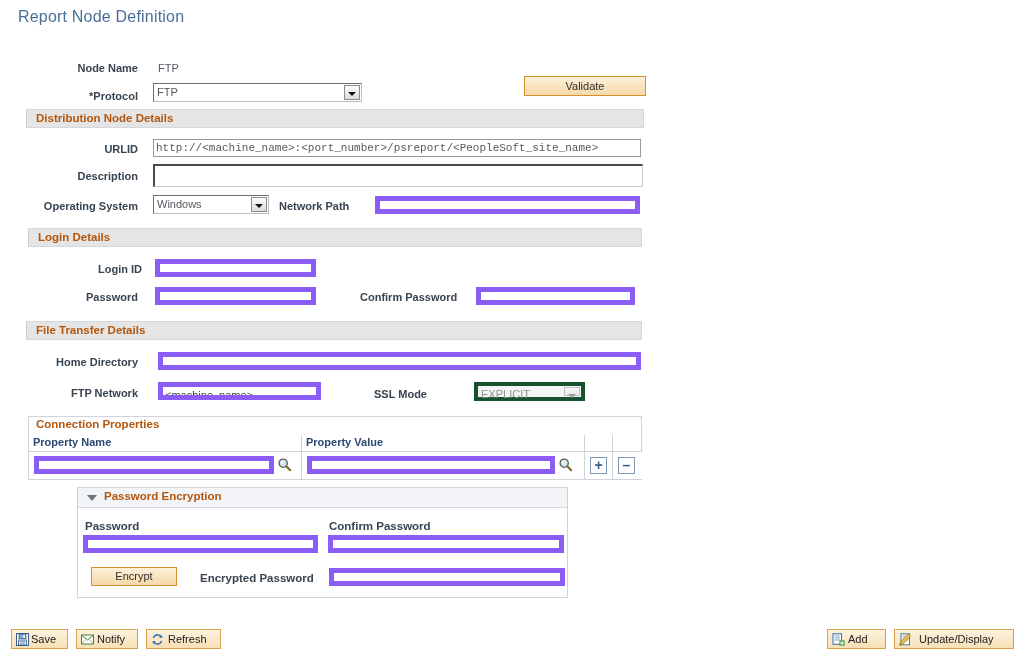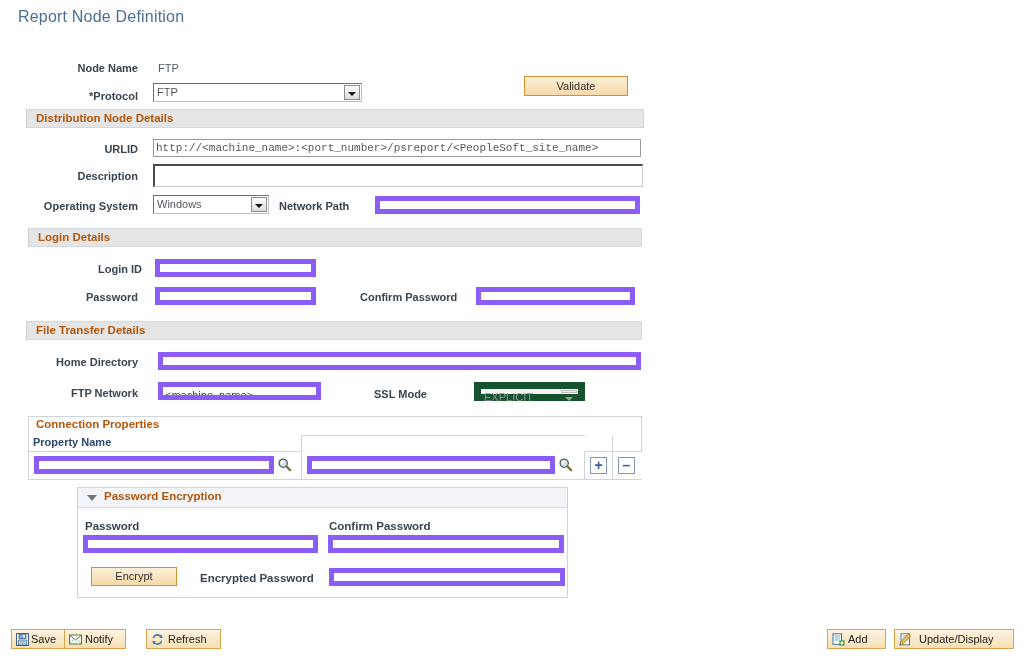--- a/index.html
+++ b/index.html
@@ -125,21 +125,21 @@
     position: absolute;
     left: 3px;
     top: 6px;
     width: 0; height: 0;
     border-left: 4px solid transparent;
     border-right: 4px solid transparent;
     border-top: 4px solid #111111;
   }
   .sel.disabled {
     background: #f4f4f4;
-    border: 7px solid #14532d;
+    border: 4px solid #14532d;
     color: #909090;
   }
   .sel.disabled .sel-btn {
     background: linear-gradient(#fafafa, #e6e6e6);
     border: 1px solid #c0c0c0;
   }
   .sel.disabled .sel-btn i { border-top-color: #9b9b9b; }
 
   
   .btn {
@@ -283,21 +283,21 @@
 
 <div class="abs lbl lbl-right" style="left:38px; top:89px; width:100px;">*Protocol</div>
 
 <div class="sel" style="left:153px; top:83px; width:209px;">
   <span class="sel-text">FTP</span>
   <span class="sel-btn">
       <i></i>
     </span>
 </div>
 
-<div class="btn" style="left:524px; top:76px; width:104px; height:20px; line-height:18px;">Validate</div>
+<div class="btn" style="left:524px; top:76px; width:122px; height:20px; line-height:18px;">Validate</div>
 
 <div class="sec-head" style="left:26px; top:109px; width:618px;">
   <span class="sec-title">Distribution Node Details</span>
 </div>
 
 <div class="abs lbl lbl-right" style="left:38px; top:142px; width:100px;">URLID</div>
 <div class="inp plain-dark" style="left:153px; top:139px; width:488px;font-family:Liberation Mono, monospace;">http://&lt;machine_name&gt;:&lt;port_number&gt;/psreport/&lt;PeopleSoft_site_name&gt;</div>
 
 <div class="abs lbl lbl-right" style="left:38px; top:169px; width:100px;">Description</div>
 <div class="inp inset" style="left:153px; top:164px; width:490px; height:23px;"></div>
@@ -345,20 +345,23 @@
 </div>
 
 <div class="grid-wrap" style="left:28px; top:416px; width:614px; height:64px;">
 
   <div style="position:absolute; left:0; top:0; right:0; height:18px; background:#ffffff; border-bottom:1px solid #cfd4da;">
     <span style="position:absolute; left:7px; top:1px; font-size:11.5px; font-weight:bold; color:#b4560c; white-space:nowrap;">Connection Properties</span>
   </div>
 
   <div class="grid-colhead" style="left:0; top:18px; width:273px;">
     <span class="ch-text">Property Name</span>
+  </div>
+  <div class="grid-colhead" style="left:273px; top:18px; width:283px;">
+    <span class="ch-text">Property Value</span>
   </div>
   <div class="grid-colhead" style="left:556px; top:18px; width:28px;"></div>
   <div class="grid-colhead" style="left:584px; top:18px; width:28px; border-right:none;"></div>
 
   <div class="grid-cell" style="left:0; top:35px; width:273px; height:27px;">
     <div class="inp" style="left:5px; top:4px; width:240px;"></div>
     <span class="mag" style="left:248px; top:5px;">
       <svg width="15" height="15" viewBox="0 0 15 15">
         <circle cx="6.2" cy="6.2" r="4.1" fill="#cfe4f5" stroke="#5a5a4a" stroke-width="1.3"></circle>
         <circle cx="5.0" cy="5.0" r="1.5" fill="#ffffff" opacity="0.85"></circle>
@@ -416,21 +419,21 @@
       <rect x="3" y="1" width="7" height="4.5" fill="#7fa8d4" stroke="#3b5c86" stroke-width="0.8"></rect>
       <rect x="7.3" y="1.8" width="1.6" height="3" fill="#ffffff"></rect>
       <rect x="2.5" y="7" width="8" height="5" fill="#d9e6f5" stroke="#3b5c86" stroke-width="0.8"></rect>
       <line x1="4" y1="8.6" x2="9" y2="8.6" stroke="#5b82b0" stroke-width="0.7"></line>
       <line x1="4" y1="10.2" x2="9" y2="10.2" stroke="#5b82b0" stroke-width="0.7"></line>
     </svg>
   </span>
   <span class="tlabel" style="left:19px;">Save</span>
 </div>
 
-<div class="tbtn" style="left:64px; top:629px; width:62px;">
+<div class="tbtn" style="left:76px; top:629px; width:62px;">
   <span class="ticon">
     <svg width="13" height="13" viewBox="0 0 13 13">
       <rect x="0.5" y="2" width="12" height="9" fill="#ffffff" stroke="#4a7a3a" stroke-width="1"></rect>
       <polyline points="0.8,2.4 6.5,7 12.2,2.4" fill="none" stroke="#4a7a3a" stroke-width="1"></polyline>
       <line x1="0.8" y1="10.6" x2="4.8" y2="6.6" stroke="#7aa86a" stroke-width="0.8"></line>
       <line x1="12.2" y1="10.6" x2="8.2" y2="6.6" stroke="#7aa86a" stroke-width="0.8"></line>
     </svg>
   </span>
   <span class="tlabel" style="left:20px;">Notify</span>
 </div>

